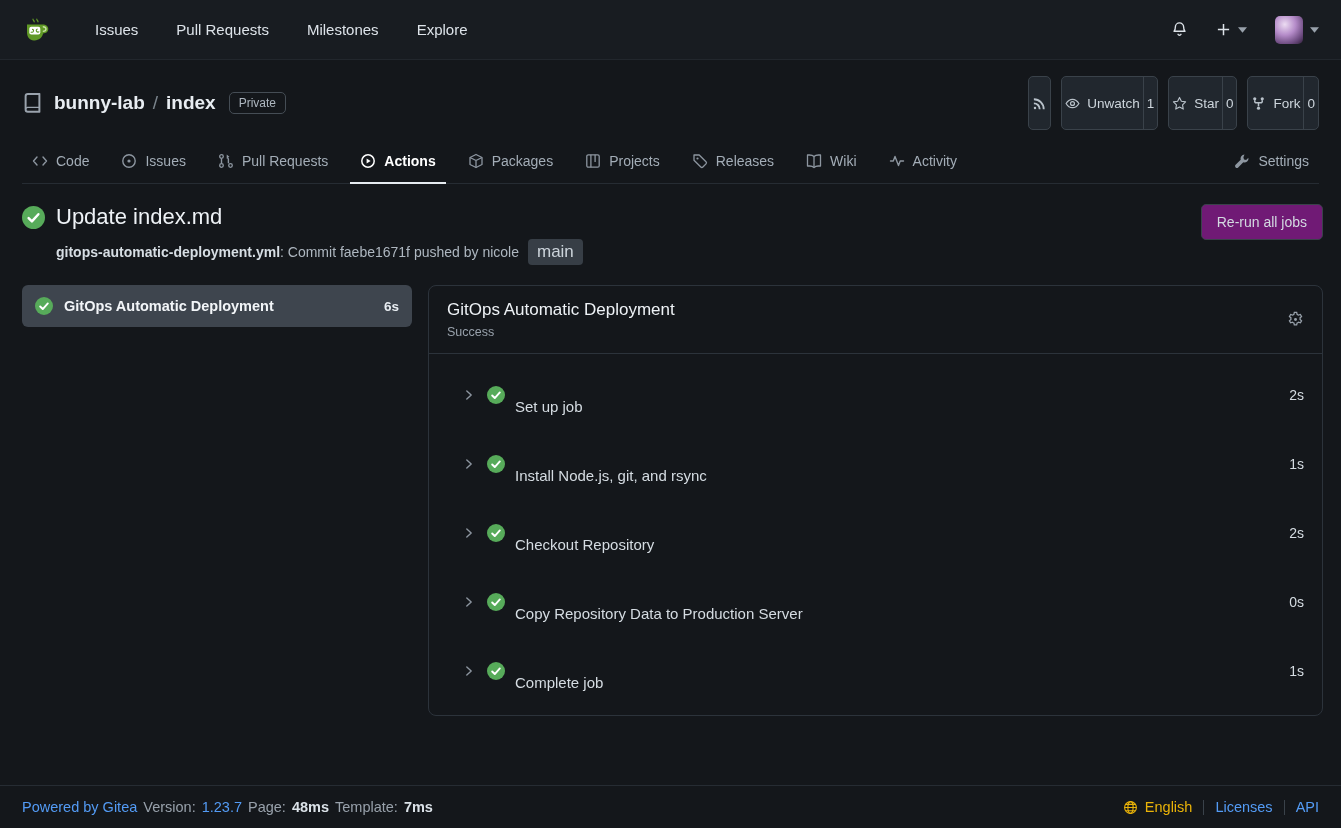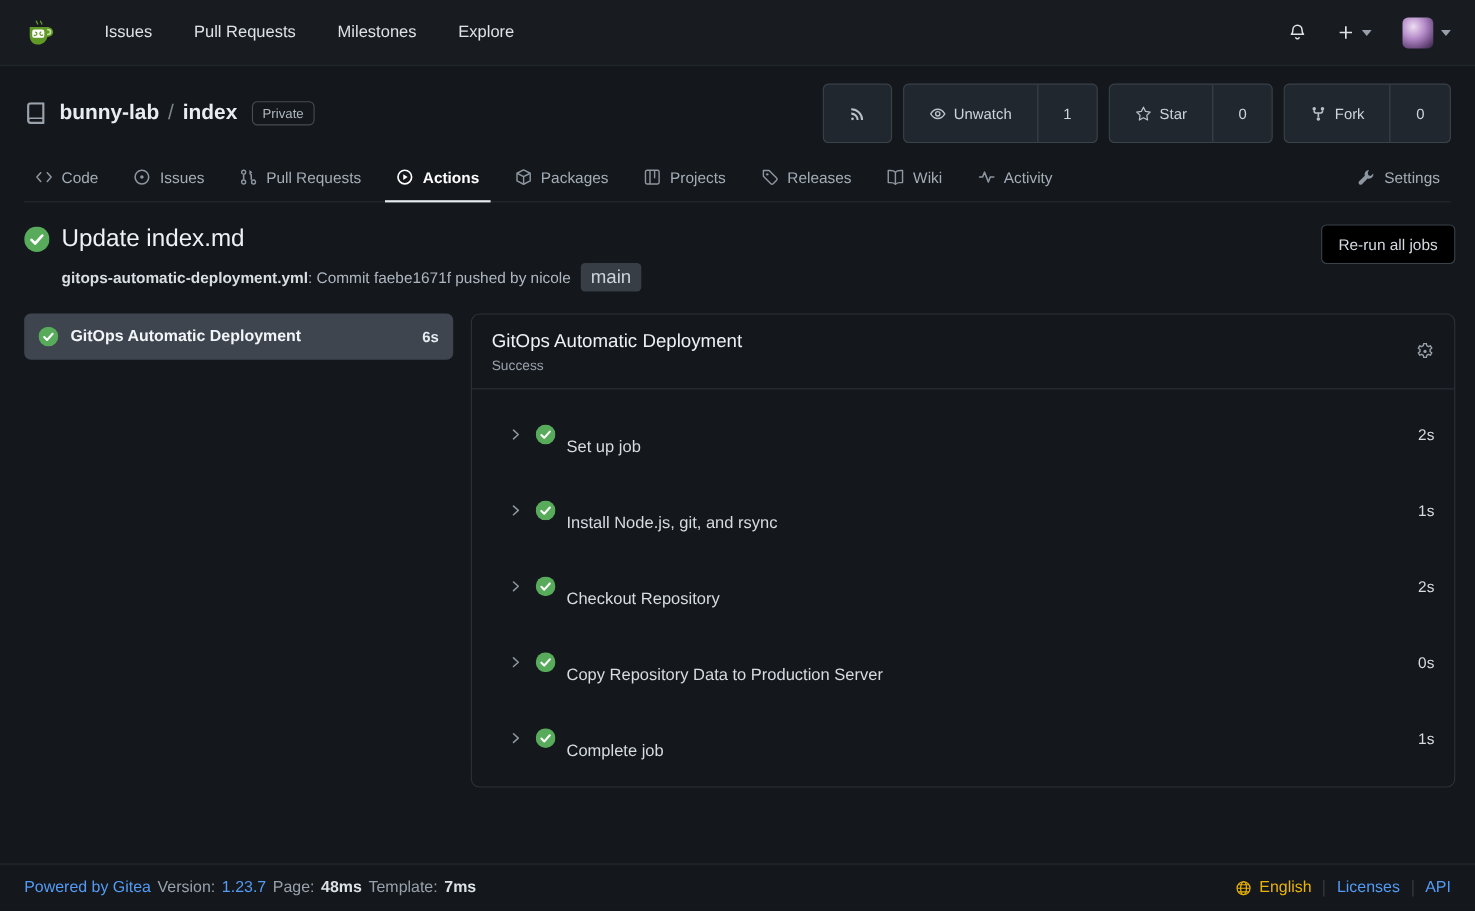--- a/index.html
+++ b/index.html
@@ -31,21 +31,21 @@
   .repo-header { padding:16px 22px 0; flex:none; }
   .repo-title-row { display:flex; align-items:center; }
   .repo-icon { color:#9aa3ad; margin-right:11px; display:flex; }
   .repo-owner, .repo-name { font-size:19px; font-weight:700; color:#e8edf2; cursor:pointer; }
   .repo-sep { font-size:19px; color:#7b858d; margin:0 8px; }
   .visibility-badge { margin-left:13px; font-size:12px; color:#aeb7c0;
     border:1px solid #454d55; border-radius:5px; padding:3px 9px; }
   .repo-actions { margin-left:auto; display:flex; gap:10px; }
   .btn-group { display:flex; align-items:stretch; border:1px solid #3a424a;
     border-radius:5px; overflow:hidden; background:#21272e; }
-  .btn-seg { display:flex; align-items:center; gap:7px; padding:0 23px; height:52px;
+  .btn-seg { display:flex; align-items:center; gap:7px; padding:0 3px; height:52px;
     font-size:13.5px; color:#cdd5dc; cursor:pointer; background:none; border:none; }
   .btn-count { border-left:1px solid #3a424a; }
   .seg-icon { color:#b9c2ca; display:flex; }
 
   
   .repo-tabs { display:flex; align-items:stretch; margin-top:10px;
     border-bottom:1px solid #262c33; }
   .tab { display:flex; align-items:center; gap:8px; padding:13px 10px;
     margin-right:12px; color:#a3adb7; font-size:14px; cursor:pointer;
     border-bottom:2px solid transparent; margin-bottom:-1px; }
@@ -57,21 +57,21 @@
   
   .main { flex:1; padding:20px 18px 0 22px; }
   .run-header { display:flex; align-items:flex-start; }
   .run-title-row { display:flex; align-items:center; gap:11px; }
   .run-title { font-size:22px; font-weight:400; color:#eef2f6; }
   .run-sub { margin:9px 0 0 34px; font-size:14px; color:#aeb7c0;
     display:flex; align-items:center; }
   .run-sub b { color:#d7dee4; font-weight:700; }
   .branch-badge { margin-left:9px; background:#373e46; color:#ccd4db;
     border-radius:4px; padding:3px 9px; font-size:17px; cursor:pointer; }
-  .rerun-btn { margin-left:auto; background:#000000; border:1px solid #3a424a;
+  .rerun-btn { margin-left:auto; background:#701a75; border:1px solid #3a424a;
     color:#d3dae1; font-size:14px; padding:9px 15px; border-radius:5px; cursor:pointer; }
 
   .run-body { display:flex; gap:16px; margin-top:20px; align-items:flex-start; }
   .jobs-sidebar { width:390px; flex:none; }
   .job-item { display:flex; align-items:center; gap:11px; background:#3e454e;
     border-radius:6px; padding:12px 13px; cursor:pointer; }
   .job-name { font-size:14.5px; font-weight:700; color:#f2f5f8; }
   .job-duration { margin-left:auto; font-size:13.5px; font-weight:700; color:#e8edf2; }
 
   .job-panel { flex:1; border:1px solid #2c333b; border-radius:8px; }

